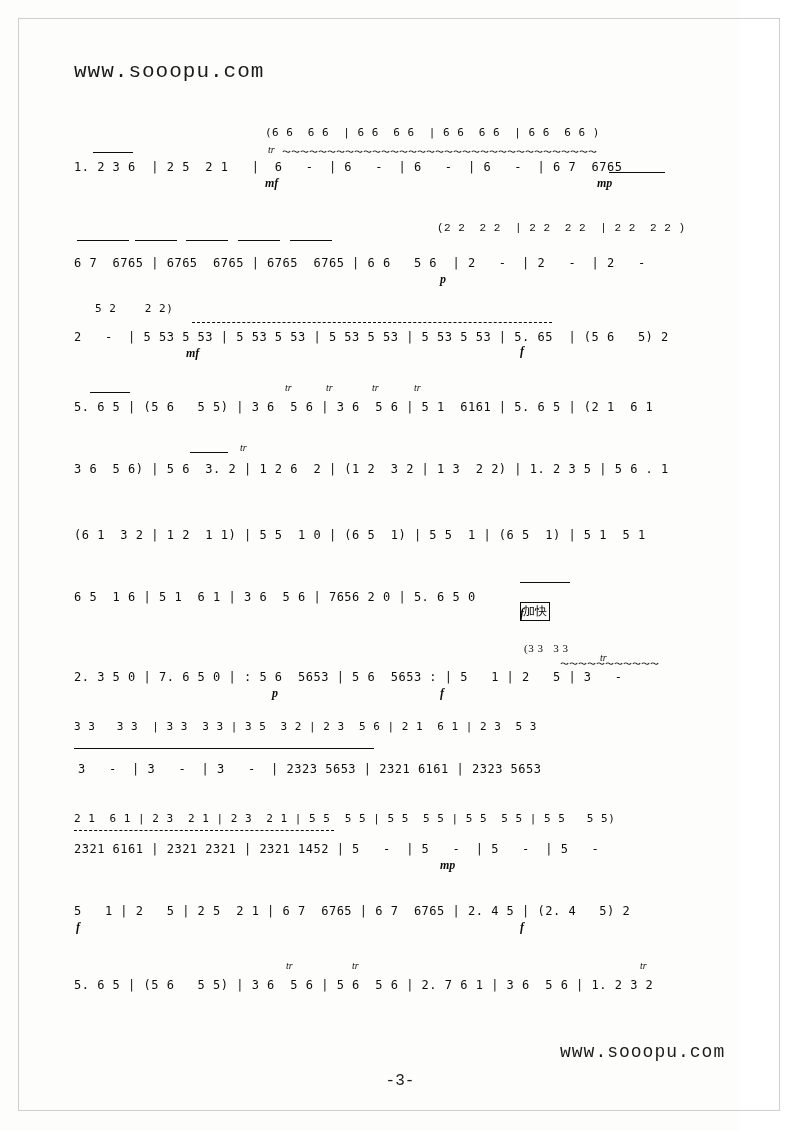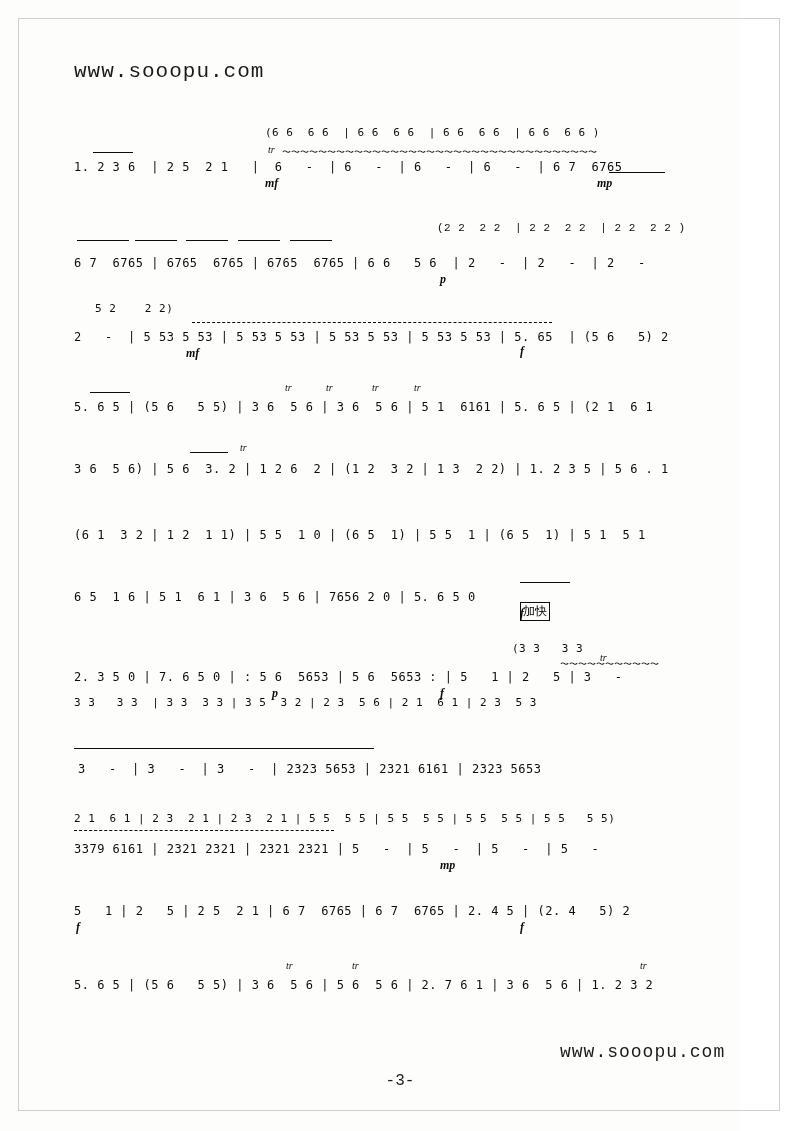--- a/index.html
+++ b/index.html
@@ -198,38 +198,38 @@
   </div>
 
   <div>
     <div class="label-cn" style="position:absolute; left:520px; top:566px;margin-top:36px;">加快</div>
     <div class="row r-main" style="left:74px; top:590px;">6 5  1 6 | 5 1  6 1 | 3 6  5 6 | 7656 2 0 | 5. 6 5 0</div>
     <div class="row r-dyn" style="left:520px; top:606px;">f</div>
     <div class="hline" style="left:520px; top:582px; width:50px;"></div>
   </div>
 
   <div>
-    <div class="row r-upper" style="left:512px; top:642px;">(3 3   3 3</div>
+    <div class="row r-upper" style="left:524px; top:642px;font-family:Liberation Serif, serif;">(3 3   3 3</div>
     <div class="row r-tr" style="left:600px; top:652px;">tr</div>
     <div class="wline" style="left:560px; top:662px; width:100px;">〜〜〜〜〜〜〜〜〜〜〜</div>
     <div class="row r-main" style="left:74px; top:670px;">2. 3 5 0 | 7. 6 5 0 | : 5 6  5653 | 5 6  5653 : | 5   1 | 2   5 | 3   -</div>
     <div class="row r-dyn" style="left:272px; top:686px;">p</div>
     <div class="row r-dyn" style="left:440px; top:686px;">f</div>
   </div>
 
   <div>
-    <div class="row r-upper" style="left:74px; top:696px;">3 3   3 3  | 3 3  3 3 | 3 5  3 2 | 2 3  5 6 | 2 1  6 1 | 2 3  5 3</div>
+    <div class="row r-upper" style="left:74px; top:720px;">3 3   3 3  | 3 3  3 3 | 3 5  3 2 | 2 3  5 6 | 2 1  6 1 | 2 3  5 3</div>
     <div class="hline" style="left:74px; top:748px; width:300px;"></div>
     <div class="row r-main" style="left:78px; top:762px;">3   -  | 3   -  | 3   -  | 2323 5653 | 2321 6161 | 2323 5653</div>
   </div>
 
   <div>
     <div class="row r-upper" style="left:74px; top:812px;">2 1  6 1 | 2 3  2 1 | 2 3  2 1 | 5 5  5 5 | 5 5  5 5 | 5 5  5 5 | 5 5   5 5)</div>
     <div class="dashline" style="left:74px; top:830px; width:260px;"></div>
-    <div class="row r-main" style="left:74px; top:842px;">3379 6161 | 2321 2321 | 2321 2321 | 5   -  | 5   -  | 5   -  | 5   -</div>
+    <div class="row r-main" style="left:74px; top:842px;">2321 6161 | 2321 2321 | 2321 1452 | 5   -  | 5   -  | 5   -  | 5   -</div>
     <div class="row r-dyn" style="left:440px; top:858px;">mp</div>
   </div>
 
   <div>
     <div class="row r-main" style="left:74px; top:904px;">5   1 | 2   5 | 2 5  2 1 | 6 7  6765 | 6 7  6765 | 2. 4 5 | (2. 4   5) 2</div>
     <div class="row r-dyn" style="left:76px; top:920px;">f</div>
     <div class="row r-dyn" style="left:520px; top:920px;">f</div>
   </div>
 
   <div>

